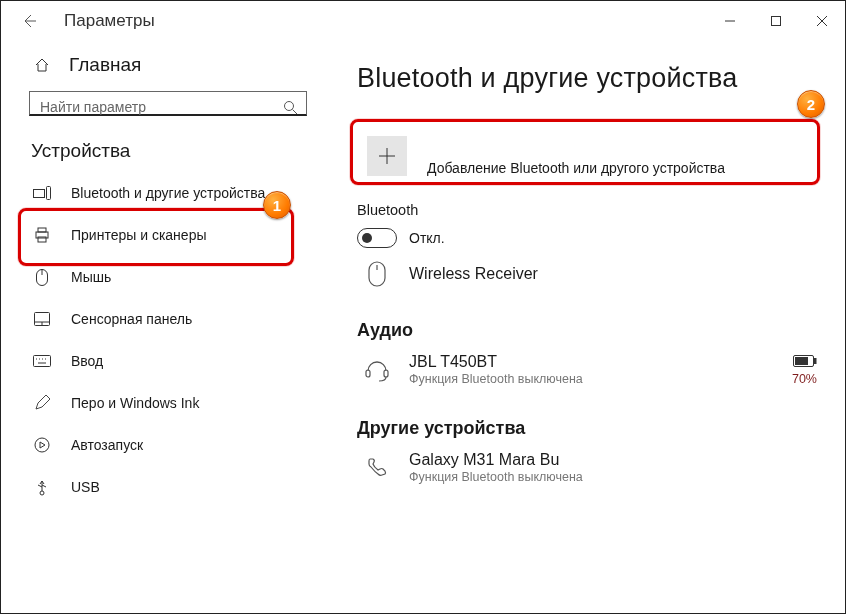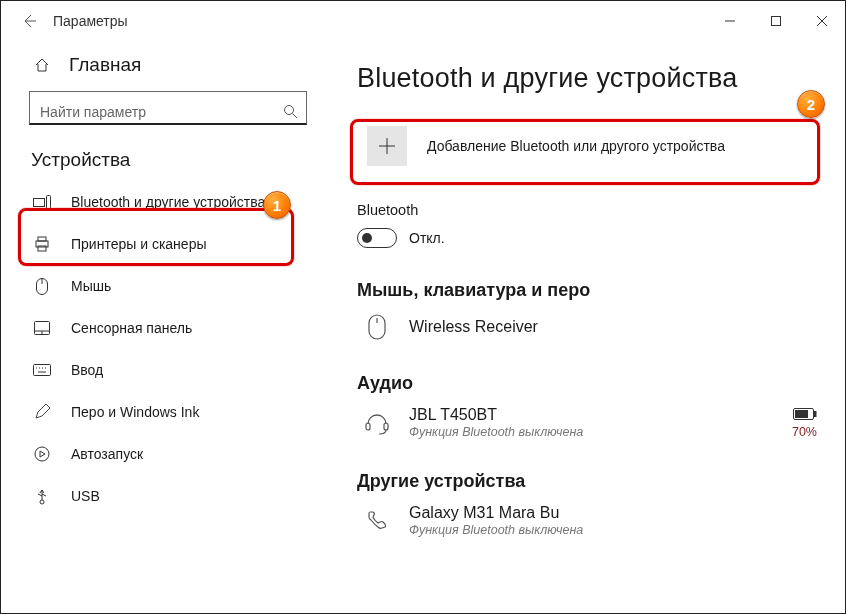--- a/index.html
+++ b/index.html
@@ -19,21 +19,21 @@
     display: flex;
     align-items: center;
     height: 40px;
     padding-left: 12px;
   }
   .back-btn {
     width: 32px; height: 32px;
     display: flex; align-items: center; justify-content: center;
     color: #555;
   }
-  .title-text { margin-left: 8px; font-size: 14px; color: #333; }
+  .title-text { margin-left: 19px; font-size: 17px; color: #333; }
   .win-controls {
     margin-left: auto;
     display: flex;
   }
   .win-btn {
     width: 46px; height: 32px;
     display: flex; align-items: center; justify-content: center;
     color: #333;
   }
   .content {
@@ -47,21 +47,21 @@
   }
   .home-row {
     display: flex; align-items: center;
     height: 40px;
     padding-left: 32px;
     gap: 18px;
     font-size: 19px;
   }
   .search-box {
     margin: 6px 14px 10px 28px;
-    height: 34px;
+    height: 25px;
     border: 1px solid #666;
     border-bottom: 2px solid #222;
     background: #fff;
     display: flex; align-items: center;
     padding: 8px 8px 0 10px;
     color: #666;
   }
   .search-box .ph { flex: 1; font-size: 14px; color: #666; }
   .cat-header {
     padding: 14px 0 10px 30px;
@@ -84,21 +84,21 @@
     position: relative;
   }
   .page-title {
     font-size: 27px;
     font-weight: 350;
     letter-spacing: 0.2px;
     margin-bottom: 22px;
   }
   .add-device {
     display: flex;
-    align-items: center;
+    align-items: flex-end;
     height: 60px;
     gap: 20px;
     padding-left: 10px;
   }
   .plus-box {
     width: 40px; height: 40px;
     background: #e5e5e5;
     display: flex; align-items: center; justify-content: center;
     color: #444;
   }
@@ -124,21 +124,21 @@
     margin-top: 32px;
   }
   .device-row {
     display: flex; align-items: center;
     gap: 18px;
     margin-top: 12px;
     padding-left: 6px;
   }
   .dev-icon { width: 28px; height: 28px; color: #555; display: flex; align-items: center; justify-content: center;}
   .dev-text .name { font-size: 16px; }
-  .dev-text .sub { font-size: 12.5px; color: #777; margin-top: 1px; font-style: italic; }
+  .dev-text .sub { font-size: 12.5px; color: #777; margin-top: 1px; }
   .battery-box {
     margin-left: auto;
     text-align: right;
     padding-right: 4px;
   }
   .battery-icon { display: inline-block; }
   .battery-pct { font-size: 12.5px; color: #7f1d1d; margin-top: 2px; margin-left: 8px; }
   
   .hl {
     position: absolute;
@@ -318,21 +318,20 @@
     </div>
 
     <div class="section-lbl">Bluetooth</div>
     <div class="toggle-row">
       <div class="toggle">
           <div class="knob"></div>
         </div>
       <span>Откл.</span>
     </div>
 
-    <div class="group-title">Мышь, клавиатура и перо</div>
     <div class="device-row">
       <div class="dev-icon">
         <svg width="18" height="26" viewBox="0 0 18 26">
             <rect x="1" y="1" width="16" height="24" rx="8" stroke="#555" fill="none" stroke-width="1.2"></rect>
             <line x1="9" y1="4" x2="9" y2="9" stroke="#555" stroke-width="1.2"></line>
           </svg>
       </div>
       <div class="dev-text">
         <div class="name">Wireless Receiver</div>
       </div>

